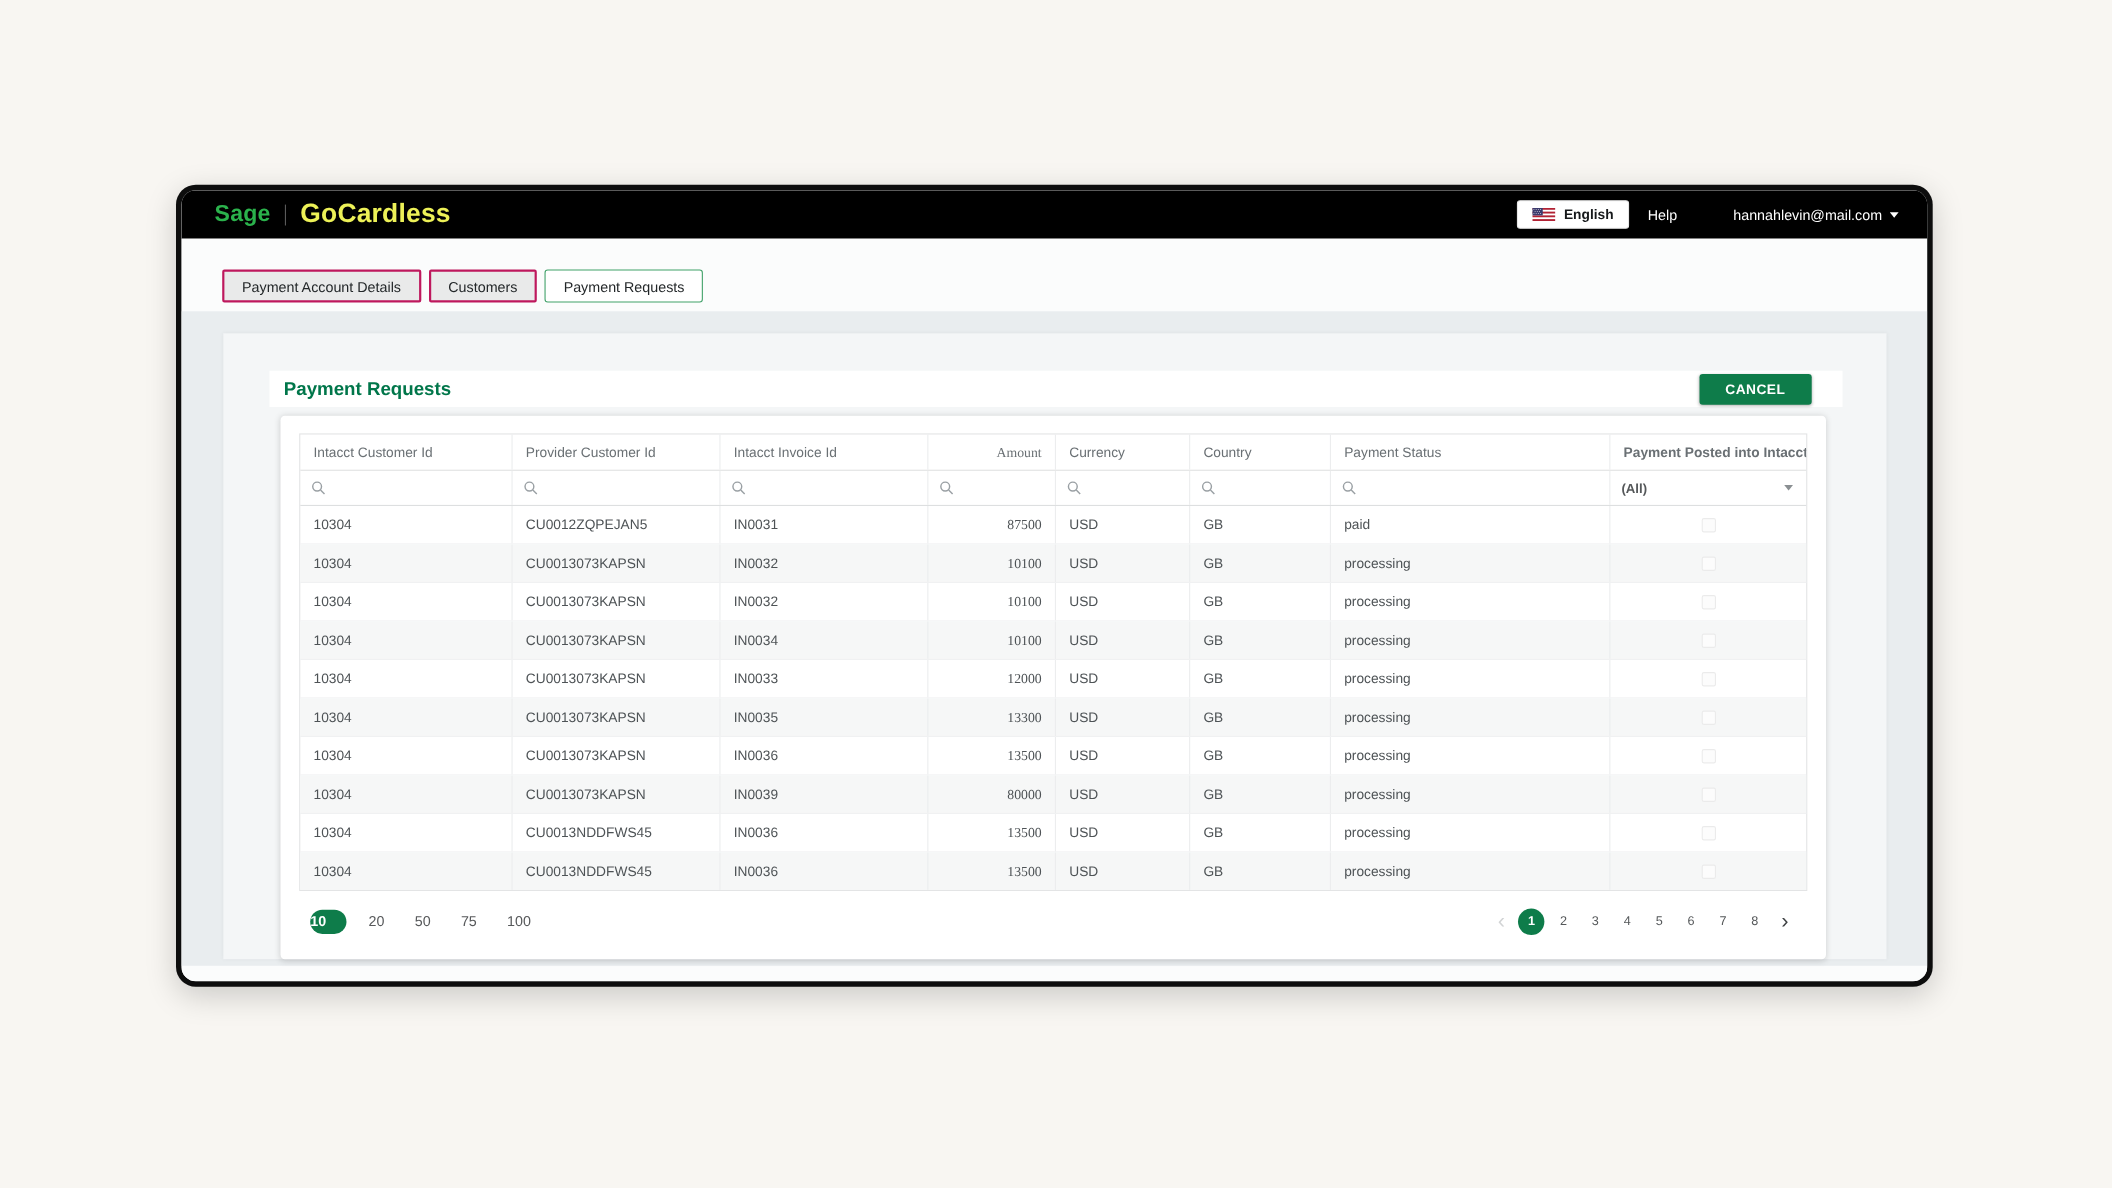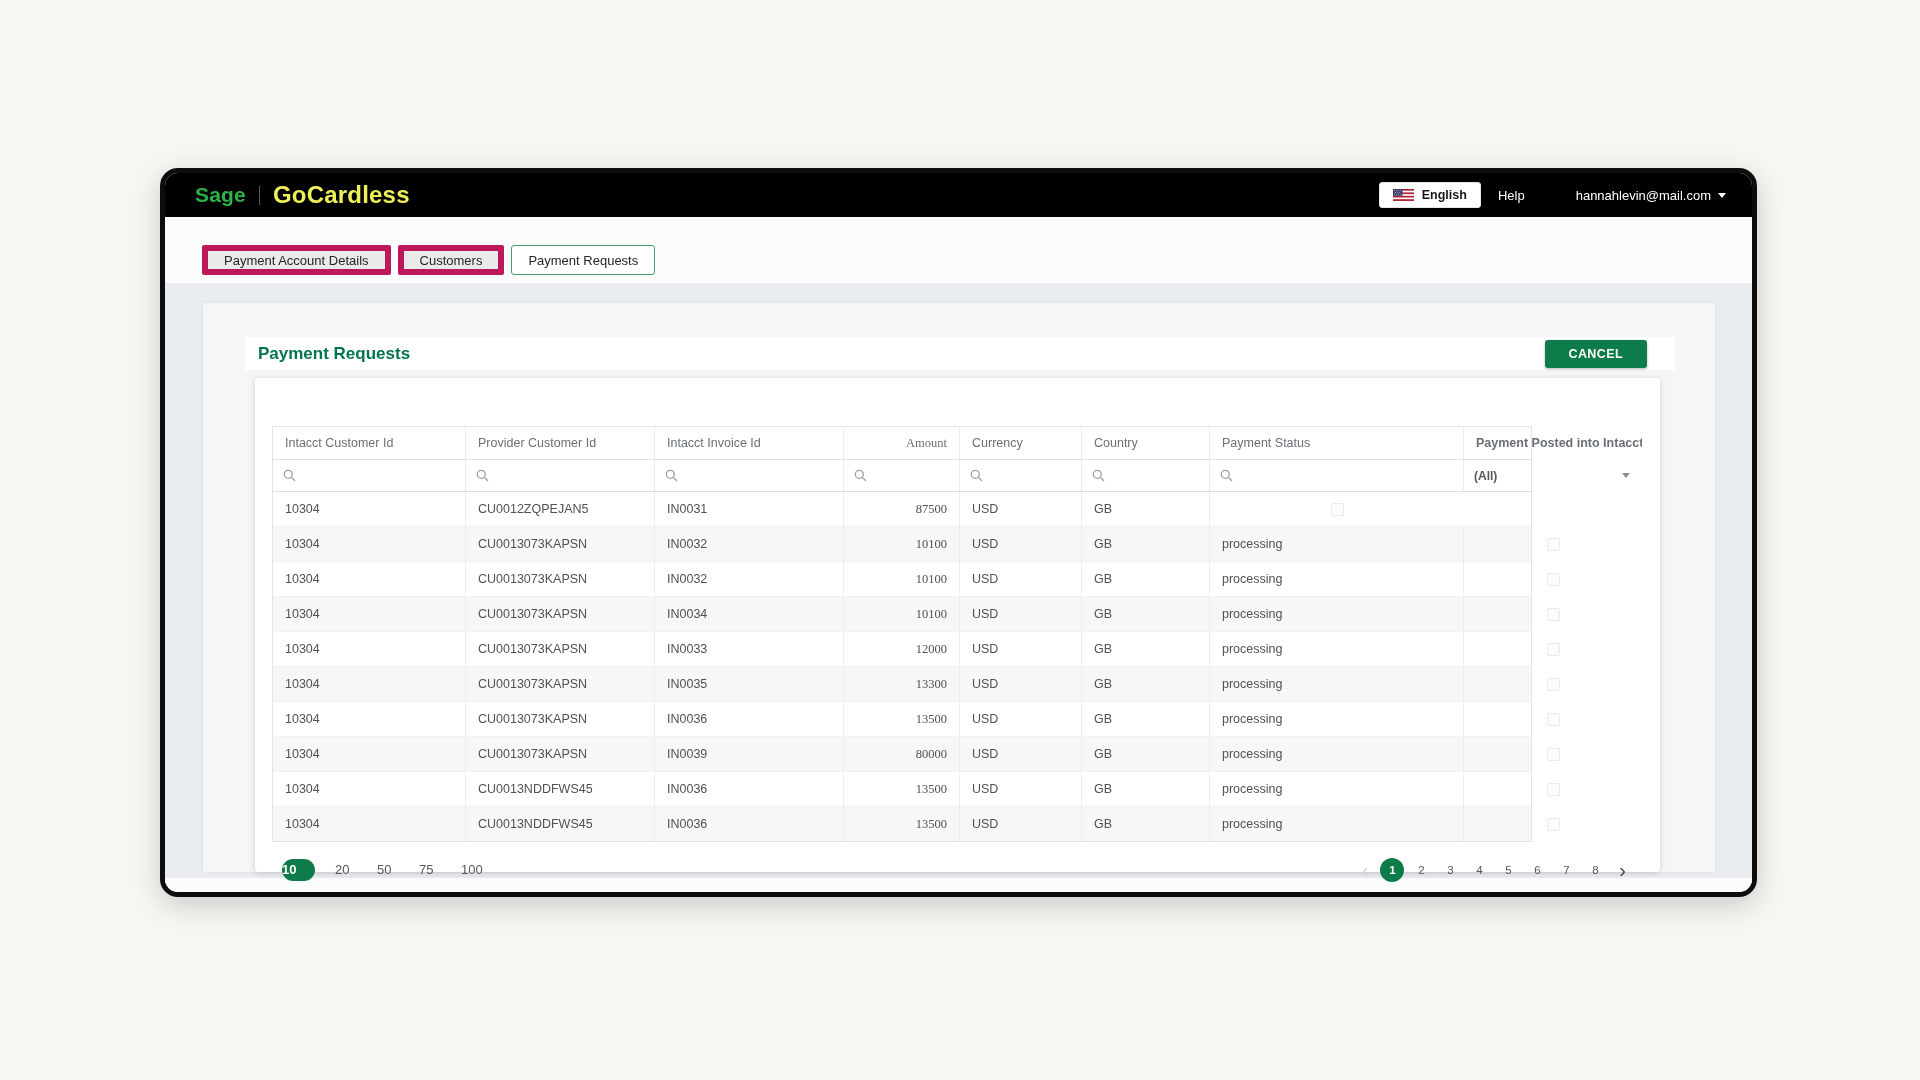--- a/index.html
+++ b/index.html
@@ -52,21 +52,21 @@
     border-top:5px solid #FFFFFF;
   }
 
   
   .app-body { flex:1; position:relative; background:#FBFCFC; }
 
   .tabs { position:absolute; left:37px; top:28px; display:flex; gap:7px; z-index:5; }
   .tab {
     height:30px; display:flex; align-items:center;
     padding:0 16px; font-size:13px; color:#232729;
-    background:#E9EAEA; border:6px solid #be185d; border-radius:2px;
+    background:#E9EAEA; border:2px solid #be185d; border-radius:2px;
     cursor:pointer; white-space:nowrap;
   }
   .tab.active { background:#FFFFFF; border:1px solid #41A169; border-radius:3px; }
 
   .content-section {
     position:absolute; left:0; right:0; top:66px; bottom:14px;
     background:#E9EDEF;
   }
   .main-panel {
     position:absolute; left:38px; right:37px; top:86px; bottom:20px;
@@ -88,21 +88,21 @@
     box-shadow:0 1px 3px rgba(0,0,0,.3);
   }
 
   
   .table-card {
     position:absolute; left:90px; top:161px; width:1405px; height:494px;
     background:#FFFFFF; border-radius:4px;
     box-shadow:0 1px 6px rgba(0,0,0,.16);
     padding:16px 17px 0 17px;
   }
-  .grid-table { width:1260px; border:1px solid #E3E4E5;margin-top:32px; }
+  .grid-table { width:1371px; border:1px solid #E3E4E5; }
   .t-row {
     display:grid;
     grid-template-columns:193px 189px 189px 116px 122px 128px 254px 178px;
   }
   .t-row > div { border-right:1px solid #ECEDEE; overflow:hidden; white-space:nowrap; }
   .t-row > div:last-child { border-right:none;font-weight:bold; }
 
   .t-head { border-bottom:1px solid #E0E1E2; }
   .t-head > div {
     height:32px; line-height:32px; padding:0 12px;
@@ -306,20 +306,21 @@
 
           <div>
 
           <div class="t-row t-data">
               <div>10304</div>
               <div>CU0012ZQPEJAN5</div>
               <div>IN0031</div>
               <div class="align-right">87500</div>
               <div>USD</div>
               <div>GB</div>
+              <div>paid</div>
               <div class="check-cell">
                 <span class="row-checkbox"></span>
               </div>
             </div>
               <div class="t-row t-data">
               <div>10304</div>
               <div>CU0013073KAPSN</div>
               <div>IN0032</div>
               <div class="align-right">10100</div>
               <div>USD</div>

